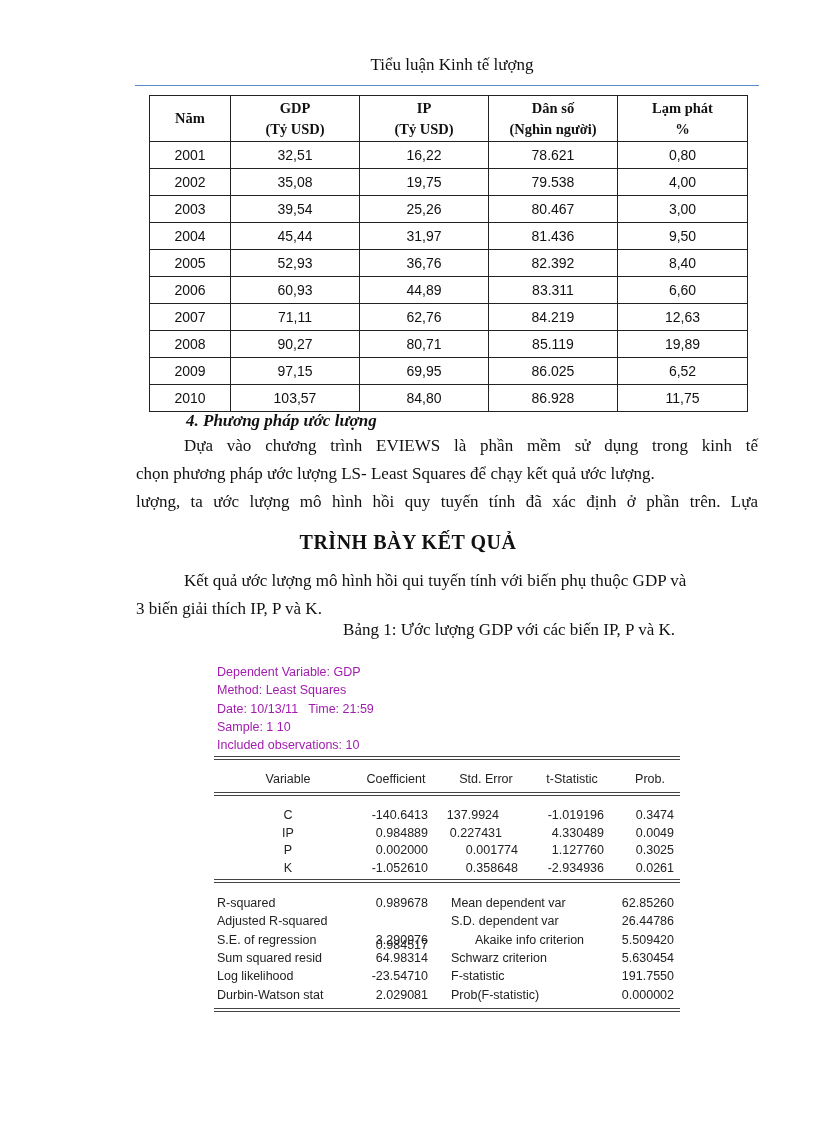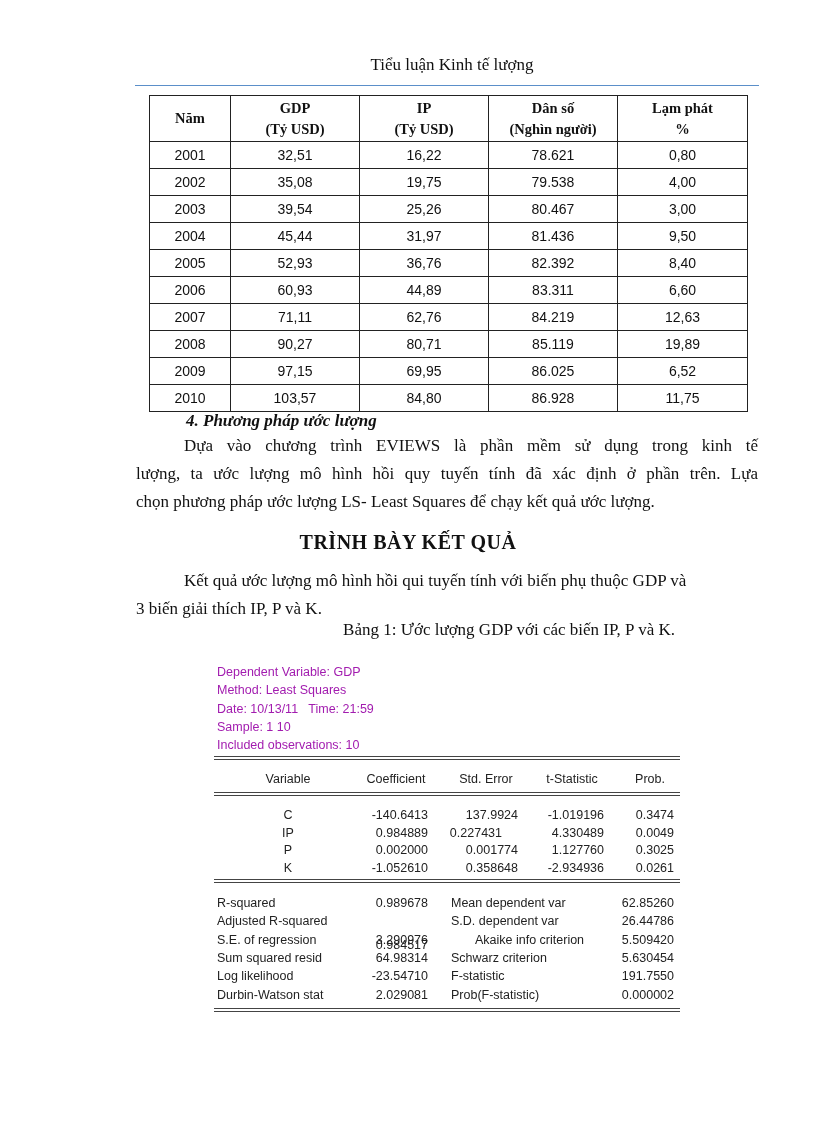--- a/index.html
+++ b/index.html
@@ -114,22 +114,22 @@
         <td class="c3">86.928</td>
         <td class="c4">11,75</td>
       </tr>
     </tbody>
 </table>
 
 <div class="sec-heading">4.  Phương pháp ước lượng</div>
 
 <div class="para p1">
   <div style="text-align:justify;text-align-last:justify;"><span class="ind"></span><span>Dựa vào chương trình EVIEWS là phần mềm sử dụng trong kinh tế</span></div>
+  <div><span>chọn phương pháp ước lượng LS- Least Squares để chạy kết quả ước lượng.</span></div>
   <div style="text-align:justify;text-align-last:justify;"><span>lượng, ta ước lượng mô hình hồi quy tuyến tính đã xác định ở phần trên. Lựa</span></div>
-  <div><span>chọn phương pháp ước lượng LS- Least Squares để chạy kết quả ước lượng.</span></div>
 </div>
 
 <div class="results-title">TRÌNH  BÀY KẾT QUẢ</div>
 
 <div class="para p2">
   <div><span class="ind"></span><span>Kết quả ước lượng mô hình hồi qui tuyến tính với biến phụ thuộc GDP và</span></div>
   <div><span>3 biến giải  thích IP, P và K.</span></div>
 </div>
 
 <div class="caption">Bảng 1: Ước lượng GDP với các biến IP, P và K.</div>
@@ -148,21 +148,21 @@
     <span style="left: 356px; width: 80px; text-align: center;">Coefficient</span>
     <span style="left: 446px; width: 80px; text-align: center;">Std. Error</span>
     <span style="left: 532px; width: 80px; text-align: center;">t-Statistic</span>
     <span style="left: 620px; width: 60px; text-align: center;">Prob.</span>
   </div>
 <div class="dbl" style="top:792px;"></div>
 <div id="ev-coef-rows">
     <div class="ev-row" style="top: 806px; left: 0px; width: 816px; font-family: &quot;Liberation Sans&quot;, sans-serif; font-size: 12.5px; color: rgb(34, 34, 34);">
       <span style="left: 240px; width: 96px; text-align: center;">C</span>
       <span style="left: 340px; width: 88px; text-align: right;">-140.6413</span>
-      <span style="left: 436px; width: 82px; text-align: right;">137.9924</span>
+      <span style="left: 417px; width: 82px; text-align: right;">137.9924</span>
       <span style="left: 520px; width: 84px; text-align: right;">-1.019196</span>
       <span style="left: 610px; width: 64px; text-align: right;">0.3474</span>
     </div>
     <div class="ev-row" style="top: 823.5px; left: 0px; width: 816px; font-family: &quot;Liberation Sans&quot;, sans-serif; font-size: 12.5px; color: rgb(34, 34, 34);">
       <span style="left: 240px; width: 96px; text-align: center;">IP</span>
       <span style="left: 340px; width: 88px; text-align: right;">0.984889</span>
       <span style="left: 420px; width: 82px; text-align: right;">0.227431</span>
       <span style="left: 520px; width: 84px; text-align: right;">4.330489</span>
       <span style="left: 610px; width: 64px; text-align: right;">0.0049</span>
     </div>

